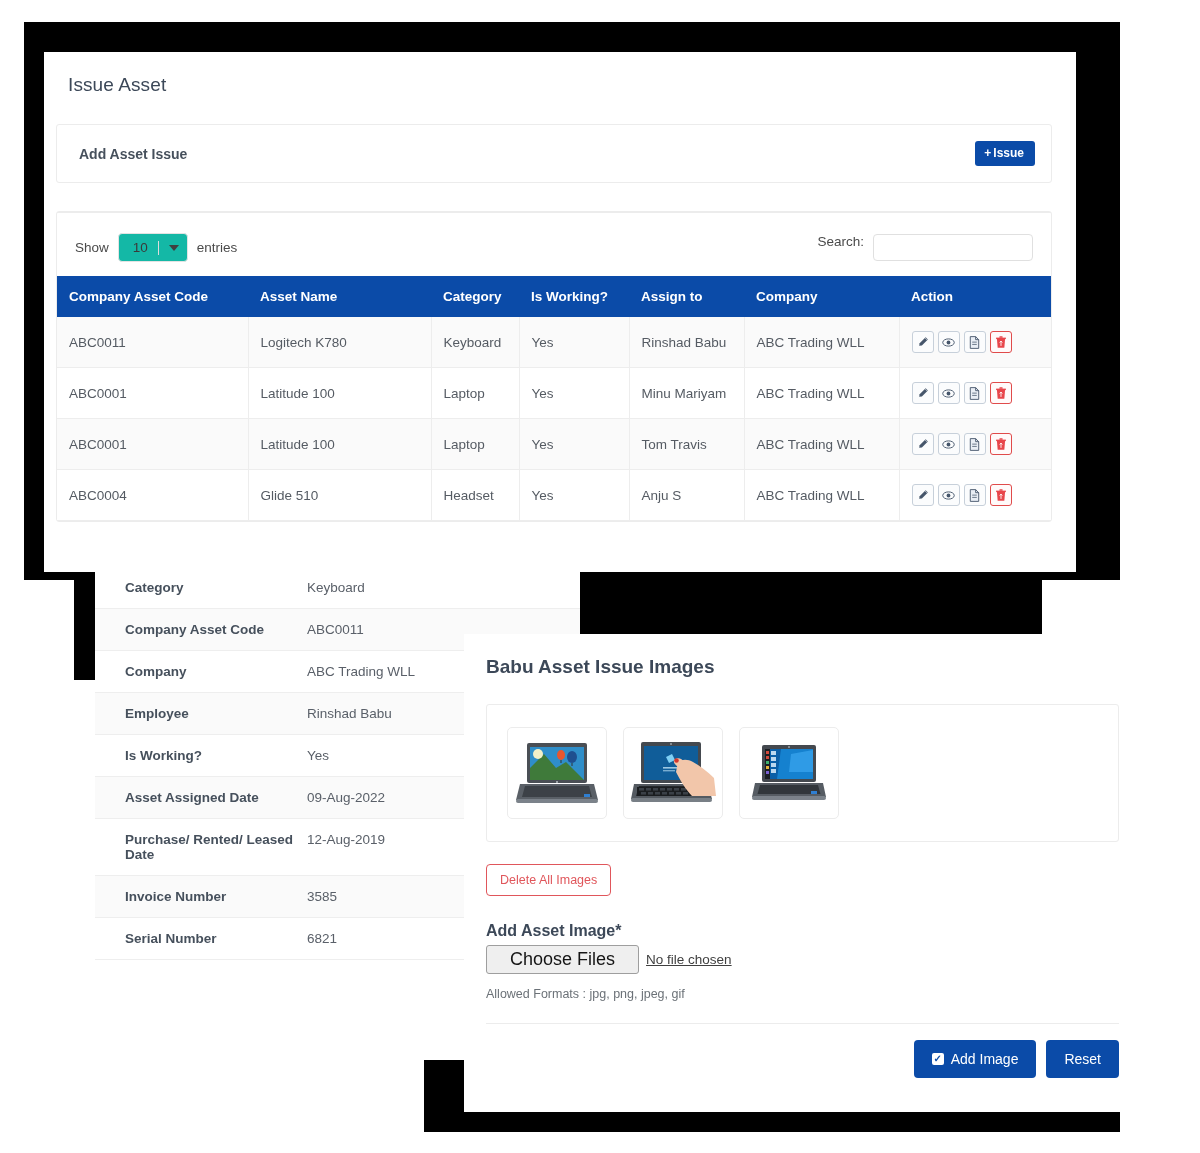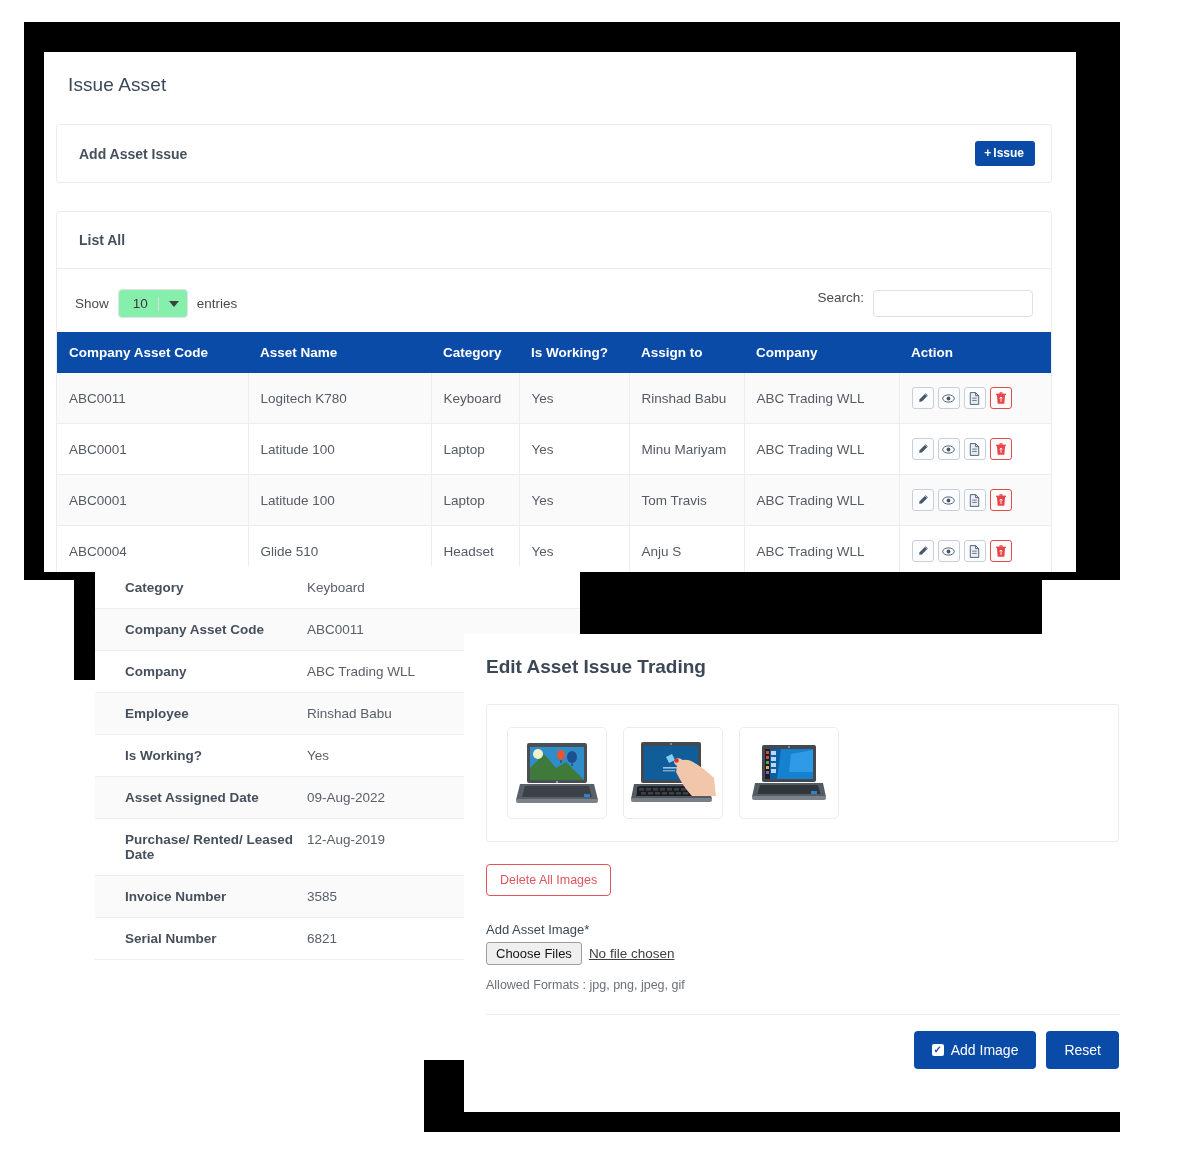--- a/index.html
+++ b/index.html
@@ -57,21 +57,21 @@
   .card-divider { border-top: 1px solid #ececec; }
 
   .dt-controls {
     display: flex; align-items: center; justify-content: space-between;
     padding: 20px 18px 14px 18px;
   }
   .dt-length { font-size: 13.5px; color: #4a4a4a; display: flex; align-items: center; gap: 9px; }
   .sel-box {
     display: inline-flex; align-items: center; gap: 10px;
     border: 1px solid #e3e3e3; border-radius: 4px;
-    padding: 6px 8px 6px 14px; min-width: 63px; background: #86efac;
+    padding: 6px 8px 6px 14px; min-width: 63px; background: #14b8a6;
     font-size: 13.5px; color: #3a3a3a; cursor: pointer;
   }
   .sel-box .divider-v { width: 1px; height: 14px; background: #dcdcdc; }
   .caret { width: 0; height: 0; border-left: 5px solid transparent;
            border-right: 5px solid transparent; border-top: 6px solid #3f3f3f; }
   .dt-filter { font-size: 13.5px; color: #4a4a4a; display: flex; align-items: flex-start; gap: 9px; }
   .dt-filter input {
     border: 1px solid #e0e0e0; border-radius: 4px; height: 27px; width: 160px;
     font-size: 13px; padding: 2px 6px; font-family: "Liberation Sans", sans-serif;
     outline: none;
@@ -130,25 +130,25 @@
     width: 100px; height: 92px; border: 1px solid #ececec; border-radius: 5px;
     background: #fff; display: flex; align-items: center; justify-content: center;
     cursor: pointer; overflow: hidden;
   }
   .modal-lower { padding: 22px 22px 0 22px; }
   .btn-del-all {
     background: #fff; color: #e0565b; border: 1px solid #e0565b; border-radius: 4px;
     font-size: 12.5px; padding: 8px 13px; font-family: "Liberation Sans", sans-serif;
     cursor: pointer;
   }
-  .field-label { font-size: 13px; font-weight: normal; color: #3c4858; margin: 26px 0 5px 0; }
+  .field-label { font-size: 16px; font-weight: bold; color: #3c4858; margin: 26px 0 5px 0; }
   .file-row { display: flex; align-items: center; gap: 7px; }
   .btn-choose {
     background: #efefef; border: 1px solid #9e9e9e; border-radius: 3px;
-    font-size: 13px; padding: 3px 9px; color: #151515; cursor: pointer;
+    font-size: 18px; padding: 3px 23px; color: #151515; cursor: pointer;
     font-family: "Liberation Sans", sans-serif;
   }
   .file-none { font-size: 13.5px; color: #3f3f3f; text-decoration: underline; }
   .hint { font-size: 12.5px; color: #6b7177; margin-top: 13px; }
   .modal-foot {
     border-top: 1px solid #ececec; margin: 22px 22px 0 22px;
     padding: 16px 0 0 0; display: flex; justify-content: flex-end; gap: 10px;
   }
   .btn-primary {
     background: #0b4ba8; color: #fff; border: none; border-radius: 4px;
@@ -178,23 +178,20 @@
     <div class="card">
       <div class="card-head">
         <span class="card-head-title">Add Asset Issue</span>
         <button class="btn-issue">
           <span class="plus">+</span><span>Issue</span>
         </button>
       </div>
     </div>
 
     <div class="card">
-      <div class="card-head">
-        <span class="card-head-title">List All</span>
-      </div>
       <div class="card-divider"></div>
 
       <div class="dt-controls">
         <label class="dt-length">
           <span>Show</span>
           <span class="sel-box">
             <span>10</span>
             <span class="divider-v"></span>
             <span class="caret"></span>
           </span>
@@ -426,21 +423,21 @@
           </tr>
           <tr>
             <td class="k">Serial Number</td>
             <td class="v">6821</td>
           </tr>
         </tbody>
     </table>
   </div>
 
   <div class="panel" id="panel-modal">
-    <div class="modal-title">Edit Asset Issue Trading</div>
+    <div class="modal-title">Babu Asset Issue Images</div>
 
     <div class="modal-card">
       <div class="thumb-strip">
 
         <div class="thumb">
           <svg width="86" height="66" viewBox="0 0 86 66">
             <rect x="13" y="3" width="60" height="40" rx="2" fill="#4a4f55"></rect>
             <rect x="16" y="7" width="54" height="33" fill="#2f8ec9"></rect>
             <path d="M16 28 L30 14 L42 28 L52 22 L70 40 L16 40Z" fill="#3f7a3a"></path>
             <circle cx="24" cy="14" r="5" fill="#fdf6c8" opacity=".95"></circle>

